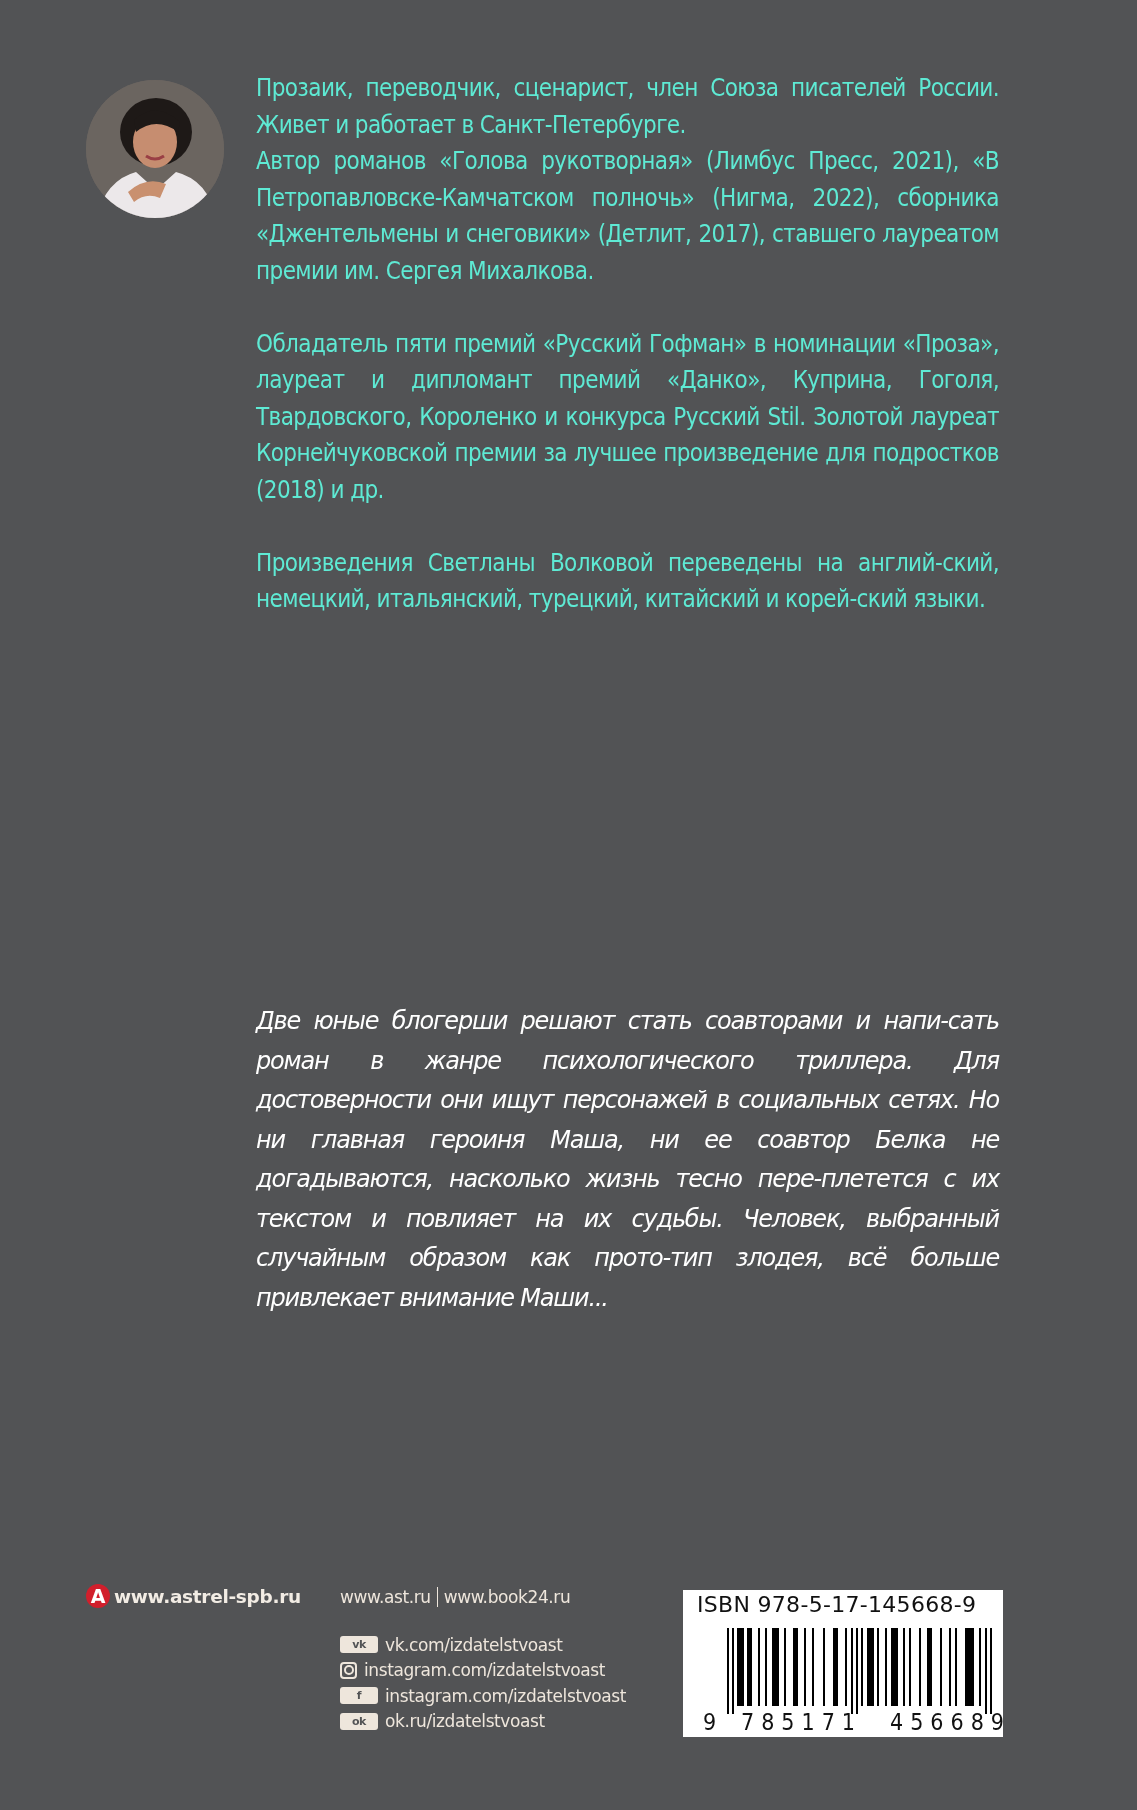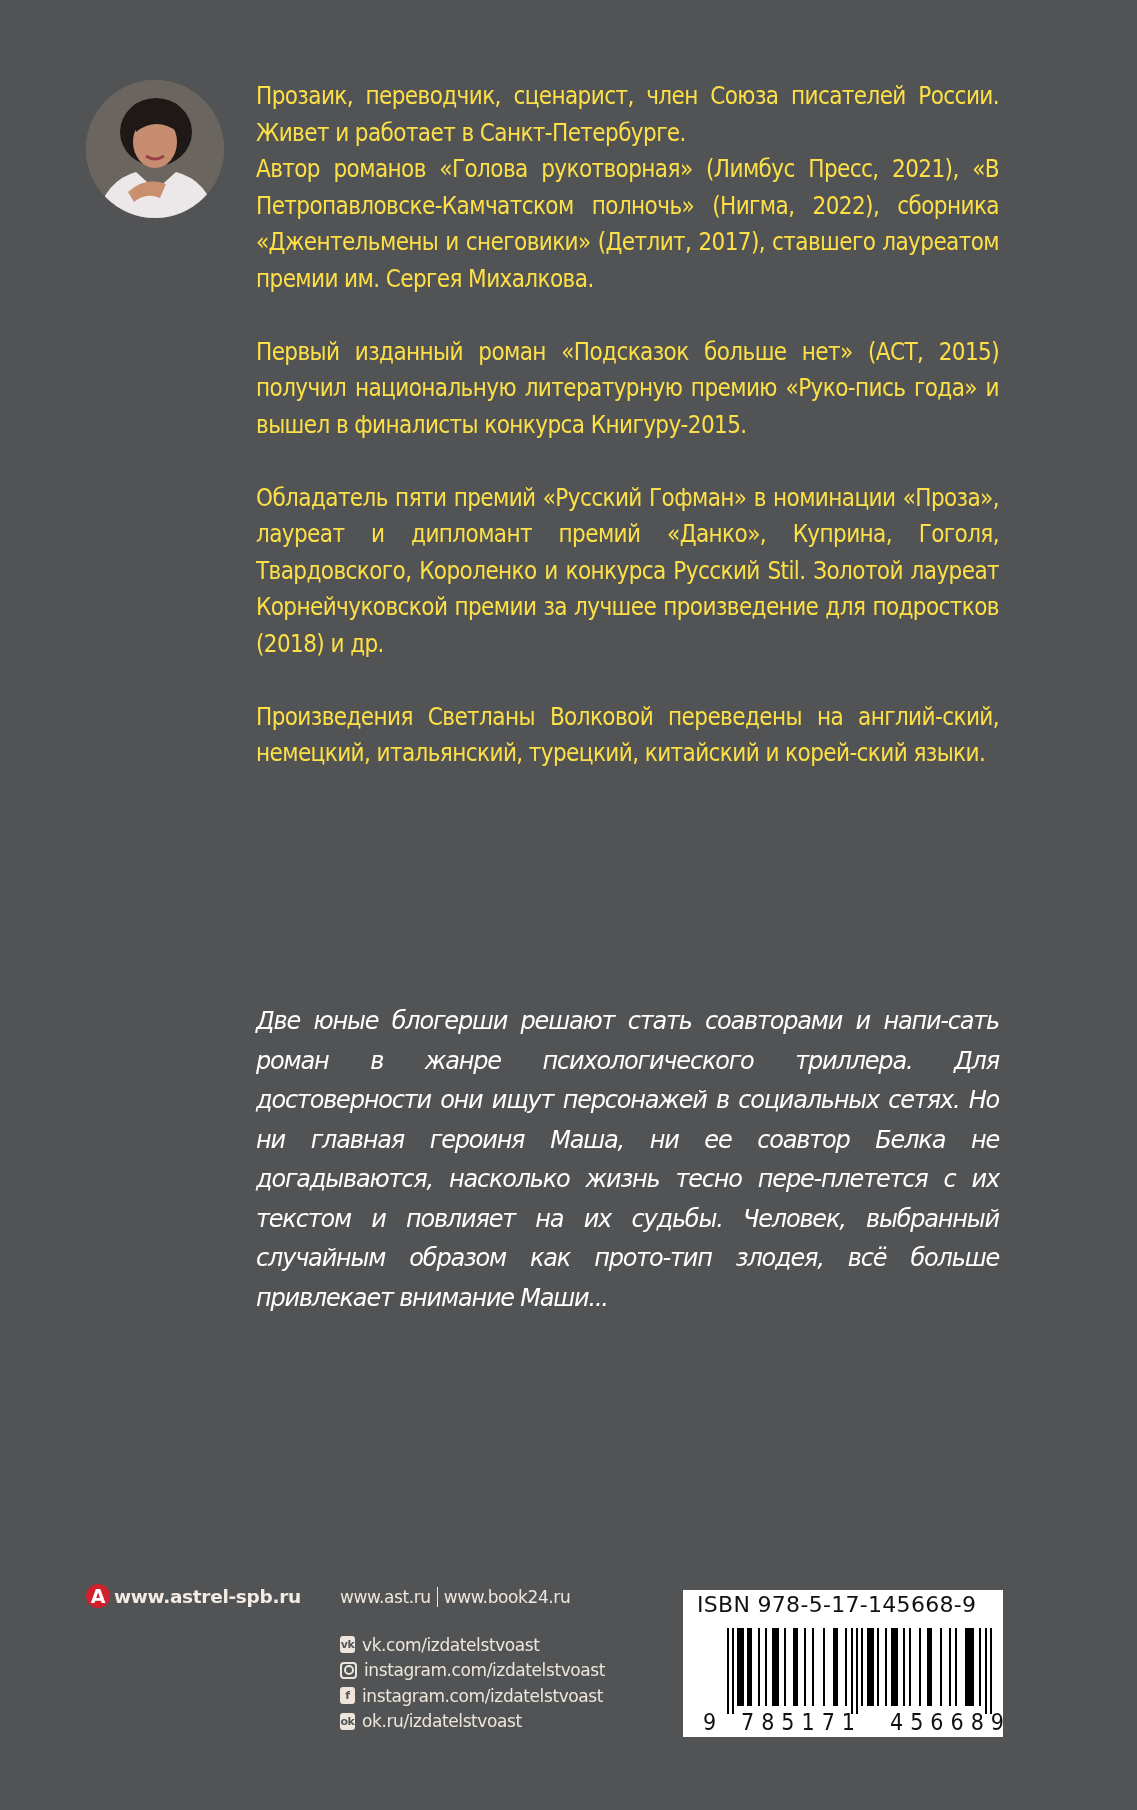--- a/index.html
+++ b/index.html
@@ -19,23 +19,23 @@
     background: radial-gradient(circle at 50% 80%, #e9e5e6 0 32%, transparent 33%),
                 radial-gradient(circle at 50% 40%, #c98f74 0 16%, transparent 17%),
                 radial-gradient(circle at 50% 30%, #1f1a18 0 30%, transparent 31%),
                 #6a6460;
     overflow: hidden;
   }
   .avatar svg { width: 100%; height: 100%; display: block; }
 
   .bio {
     position: absolute;
-    left: 256px; top: 78px;
+    left: 256px; top: 70px;
     width: 743px;
-    color: #fde047;
+    color: #5eead4;
     font-family: "DejaVu Sans Condensed", "DejaVu Sans", sans-serif;
     font-stretch: condensed;
     font-size: 24px;
     line-height: 36.5px;
     text-align: justify;
     letter-spacing: -0.6px;
   }
   .bio p { margin: 0 0 36.5px 0; }
   .bio p.tight { margin-bottom: 17px; }
 
@@ -77,21 +77,21 @@
     color: #eee6dc;
     font-family: "DejaVu Sans", sans-serif;
     font-size: 17px;
     letter-spacing: -0.4px;
   }
   .links .top-line { height: 26px; display: flex; align-items: center; }
   .links .sep { display: inline-block; width: 1px; height: 20px; background: #eee6dc; margin: 0 6px; }
   .social { margin-top: 22px; }
   .social-row { display: flex; align-items: center; height: 25.5px; }
   .social-icon {
-    width: 15px; height: 17px; border-radius: 3px;
+    width: 38px; height: 17px; border-radius: 3px;
     background: #eee6dc; color: #525355;
     font-size: 11px; font-weight: bold;
     display: flex; align-items: center; justify-content: center;
     margin-right: 7px; line-height: 1;
   }
   .social-icon.ig { background: transparent; border: 2px solid #eee6dc; width: 13px; height: 13px; border-radius: 4px; position: relative; }
   .social-icon.ig::after { content: ""; width: 6px; height: 6px; border: 2px solid #eee6dc; border-radius: 50%; }
 
   .barcode-box {
     position: absolute;
@@ -135,24 +135,20 @@
 </div>
 
 <div class="bio">
   <p>
     <span>Прозаик, переводчик, сценарист, член Союза писателей</span>
     <span>России. Живет и работает в Санкт-Петербурге.</span><br>
     <span>Автор романов «Голова рукотворная» (Лимбус Пресс,</span>
     <span>2021), «В Петропавловске-Камчатском полночь» (Нигма,</span>
     <span>2022), сборника «Джентельмены и снеговики» (Детлит,</span>
     <span>2017), ставшего лауреатом премии им. Сергея Михалкова.</span>
-  </p>
-  <p>
-    <span>Первый изданный роман «Подсказок больше нет» (АСТ,</span>
-    <span>2015) получил национальную литературную премию «Руко-</span><span>пись года» и вышел в финалисты конкурса Книгуру-2015.</span>
   </p>
   <p>
     <span>Обладатель пяти премий «Русский Гофман» в номинации</span>
     <span>«Проза», лауреат и дипломант премий «Данко», Куприна,</span>
     <span>Гоголя, Твардовского, Короленко и конкурса Русский Stil.</span>
     <span>Золотой лауреат Корнейчуковской премии за лучшее</span>
     <span>произведение для подростков (2018) и др.</span>
   </p>
   <p class="tight">
     <span>Произведения Светланы Волковой переведены на англий-</span><span>ский, немецкий, итальянский, турецкий, китайский и корей-</span><span>ский языки.</span>

